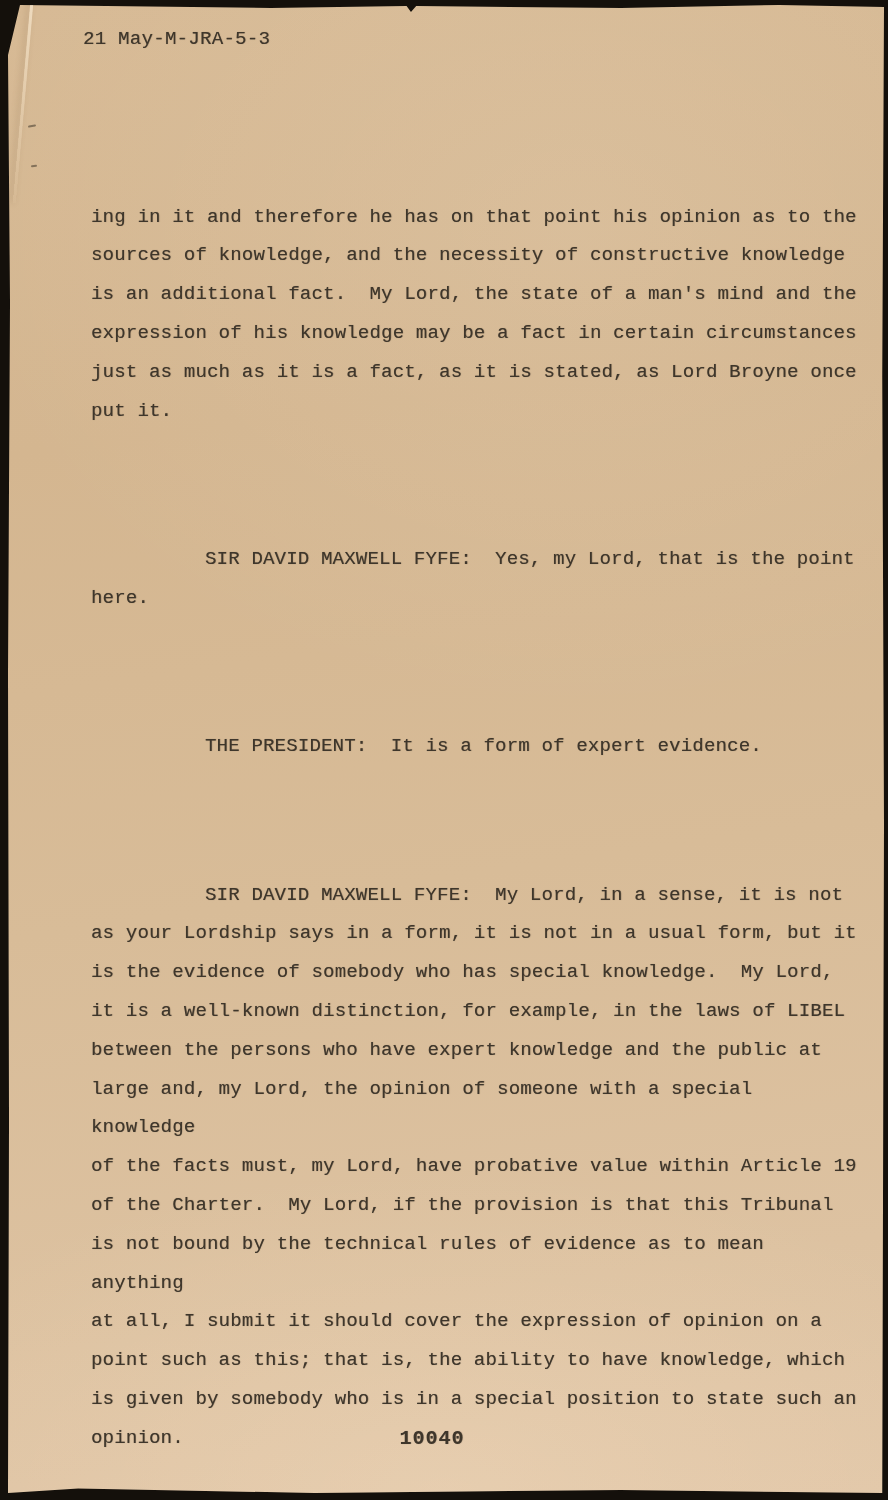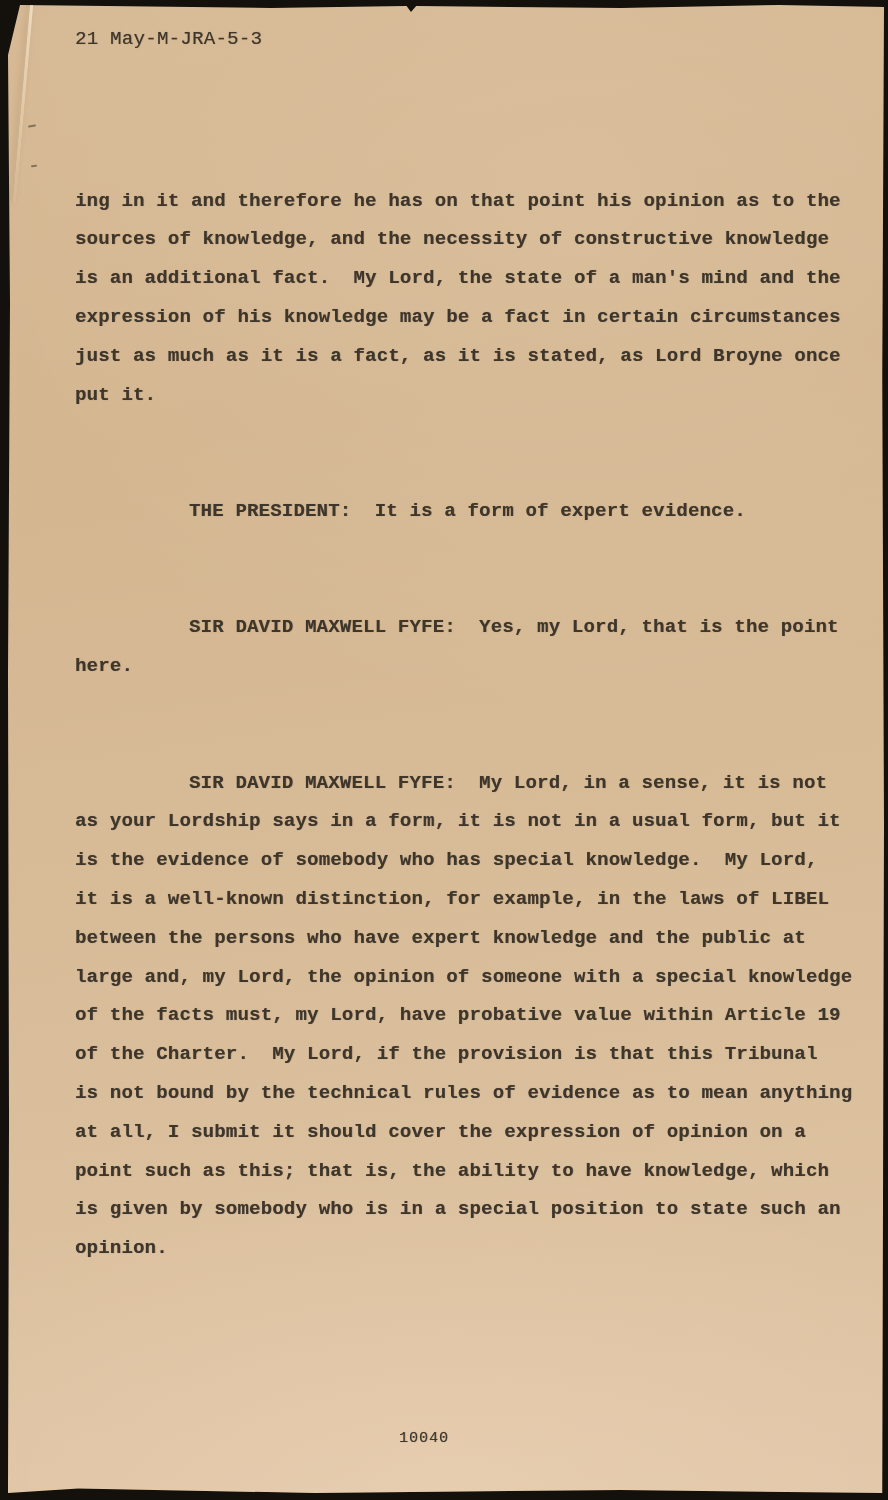--- a/index.html
+++ b/index.html
@@ -42,51 +42,53 @@
     top: -12px;
     width: 3px;
     height: 210px;
     background: linear-gradient(to bottom, rgba(243,226,200,0.85), rgba(243,226,200,0.0));
     box-shadow: -3px 0 6px rgba(124,96,64,0.28);
     transform: rotate(5deg);
   }
   .typed {
     color: #3e362b;
     text-shadow: 0.4px 0.4px 0.7px rgba(58,48,36,0.55);
+    margin-left: 8px;
   }
   .header {
     position: absolute;
     left: 67px;
     top: 22px;
     font-size: 19px;
     line-height: 24px;
     letter-spacing: 0.3px;
     white-space: pre;
   }
   .body {
     position: absolute;
     left: 67px;
     top: 99px;
     width: 800px;
     font-size: 19px;
     line-height: 38.8px;
     letter-spacing: 0.2px;
     white-space: pre-wrap;
   }
-  .para { margin: 0; font-weight: bold; }
+  .para { margin: 16px; }
   .para.indent { text-indent: 114px; }
   .pgnum {
     position: absolute;
     left: 0;
     top: 1421px;
     width: 832px;
     text-align: center;
-    font-size: 15px;
+    font-size: 20px;
     line-height: 26px;
     letter-spacing: 1px;
+    font-weight: bold;
   }
   
   .mark {
     position: absolute;
     background: rgba(64,54,42,0.55);
     border-radius: 1px;
   }
   .mark1 { left: 20px; top: 120px; width: 8px; height: 2px; transform: rotate(-10deg); }
   .mark2 { left: 23px; top: 160px; width: 6px; height: 2px; transform: rotate(-6deg); }
 </style>
@@ -99,23 +101,23 @@
 
     <div class="header typed">21 May-M-JRA-5-3</div>
 
     <div class="body">
       <p class="para typed">ing in it and therefore he has on that point his opinion as to the
 sources of knowledge, and the necessity of constructive knowledge
 is an additional fact.  My Lord, the state of a man's mind and the
 expression of his knowledge may be a fact in certain circumstances
 just as much as it is a fact, as it is stated, as Lord Broyne once
 put it.</p>
-      <p class="para typed indent">THE PRESIDENT:  It is a form of expert evidence.</p>
       <p class="para typed indent">SIR DAVID MAXWELL FYFE:  Yes, my Lord, that is the point
 here.</p>
+      <p class="para typed indent">THE PRESIDENT:  It is a form of expert evidence.</p>
       <p class="para typed indent">SIR DAVID MAXWELL FYFE:  My Lord, in a sense, it is not
 as your Lordship says in a form, it is not in a usual form, but it
 is the evidence of somebody who has special knowledge.  My Lord,
 it is a well-known distinction, for example, in the laws of LIBEL
 between the persons who have expert knowledge and the public at
 large and, my Lord, the opinion of someone with a special knowledge
 of the facts must, my Lord, have probative value within Article 19
 of the Charter.  My Lord, if the provision is that this Tribunal
 is not bound by the technical rules of evidence as to mean anything
 at all, I submit it should cover the expression of opinion on a

